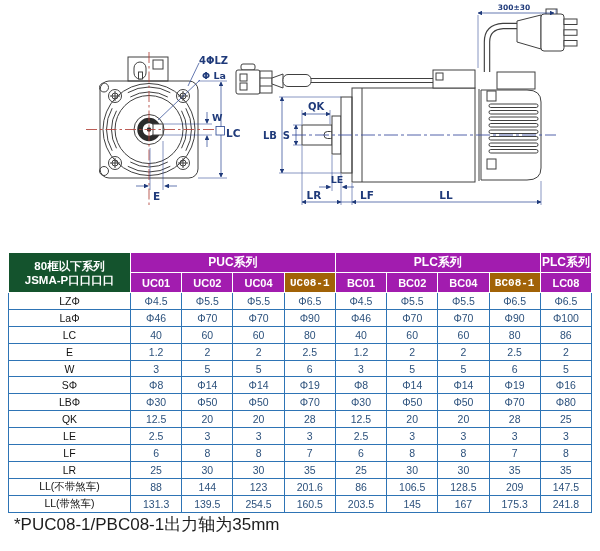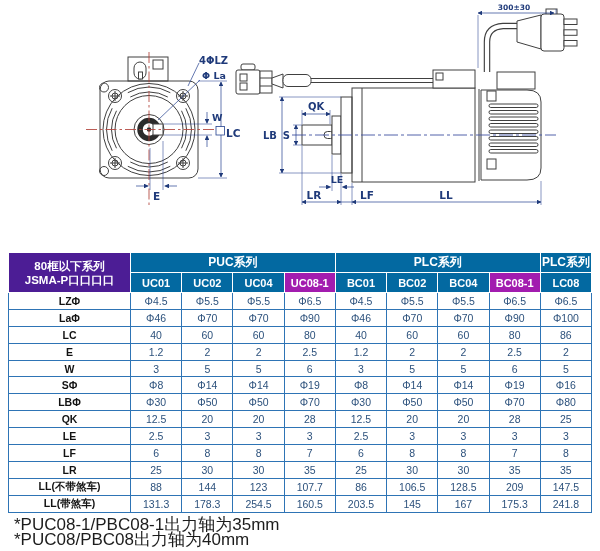--- a/index.html
+++ b/index.html
@@ -3,29 +3,29 @@
 <meta charset="utf-8">
 <style>
   html,body{margin:0;padding:0;}
   .page{position:relative;width:600px;height:551px;background:#ffffff;overflow:hidden;
         font-family:"Liberation Sans","DejaVu Sans",sans-serif;}
   .diagram{position:absolute;left:0;top:0;width:600px;height:250px;}
   .dimtxt{font-family:"DejaVu Sans","Liberation Sans",sans-serif;font-weight:bold;fill:#1f3a7a;}
   table.spec{position:absolute;left:8px;top:252px;width:584px;border-collapse:collapse;
              table-layout:fixed;border:1px solid #2e74b5;}
   table.spec col.lbl{width:122px;}
-  table.spec thead th{background:#0369a1;color:#ffffff;border:1px solid #ffffff;
+  table.spec thead th{background:#a21caf;color:#ffffff;border:1px solid #ffffff;
                       font-weight:bold;padding:0;vertical-align:middle;}
   table.spec thead th.grp{font-size:12px;height:19px;}
   table.spec thead th.mdl{font-size:11px;height:19px;}
-  table.spec thead th.dark{background:#a21caf;}
-  table.spec th.corner{background:#4c1d95;color:#ffffff;font-size:11.5px;line-height:14px;font-weight:bold;}
+  table.spec thead th.dark{background:#a16207;font-family:Liberation Mono, monospace;}
+  table.spec th.corner{background:#14532d;color:#ffffff;font-size:11.5px;line-height:14px;font-weight:bold;}
   table.spec tbody th,table.spec tbody td{border:1px solid #2e74b5;height:15.9px;
                       font-size:10.5px;text-align:center;padding:0;vertical-align:middle;}
-  table.spec tbody th{color:#121212;font-weight:bold;}
+  table.spec tbody th{color:#121212;font-weight:normal;}
   table.spec tbody td{color:#2c517c;}
   .footnotes{position:absolute;left:14px;top:517px;font-size:17px;font-weight:400;
              color:#1c1c1c;line-height:15px;}
 </style>
 </head>
 <body>
 
 <div class="page">
 
   <svg class="diagram" viewBox="0 0 600 250" xmlns="http://www.w3.org/2000/svg">
@@ -365,40 +365,39 @@
           <td>30</td>
           <td>30</td>
           <td>35</td>
           <td>35</td>
         </tr>
       <tr>
           <th>LL(不带煞车)</th>
           <td>88</td>
           <td>144</td>
           <td>123</td>
-          <td>107.7</td>
+          <td>201.6</td>
           <td>86</td>
           <td>106.5</td>
           <td>128.5</td>
           <td>209</td>
           <td>147.5</td>
         </tr>
       <tr>
           <th>LL(带煞车)</th>
           <td>131.3</td>
-          <td>178.3</td>
+          <td>139.5</td>
           <td>254.5</td>
           <td>160.5</td>
           <td>203.5</td>
           <td>145</td>
           <td>167</td>
           <td>175.3</td>
           <td>241.8</td>
         </tr>
     </tbody>
   </table>
 
   <div class="footnotes">
     <div>*PUC08-1/PBC08-1出力轴为35mm</div>
-    <div>*PUC08/PBC08出力轴为40mm</div>
   </div>
 
 </div>
 
 </body></html>

